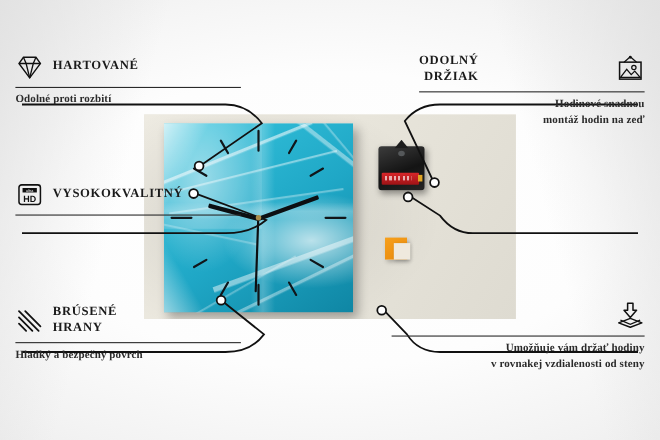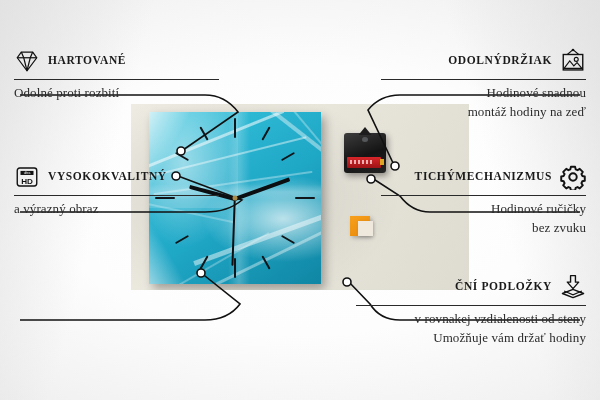--- a/index.html
+++ b/index.html
@@ -18,33 +18,33 @@
     content:"";position:absolute;left:0;top:0;right:0;bottom:0;
     background:
       linear-gradient(105deg, rgba(224,224,224,.85) 0%, rgba(255,255,255,0) 22%),
       linear-gradient(255deg, rgba(224,224,224,.85) 0%, rgba(255,255,255,0) 22%);
     pointer-events:none;
   }
 
   
   .feat{position:absolute;width:205px;}
   .feat .head{display:flex;align-items:center;gap:8px;}
-  .feat .titles{display:flex;flex-direction:row;}
+  .feat .titles{display:flex;flex-direction:column;}
   .feat .t{
     font-size:11.5px;font-weight:bold;letter-spacing:.6px;
     color:#1a1a1a;line-height:1.32;text-transform:uppercase;
   }
   .feat .rule{height:1px;background:#2a2a2a;margin:5px 0 4px 0;}
   .feat .sub{
-    font-size:13px;color:#2b2b2b;line-height:1.45;letter-spacing:.1px;
+    font-size:10px;color:#2b2b2b;line-height:1.45;letter-spacing:.1px;font-weight:bold;
   }
   .feat.left{left:14px;text-align:left;}
   .feat.left .head{justify-content:flex-start;}
   .feat.right{right:14px;text-align:right;}
-  .feat.right .head{justify-content:flex-end;}
+  .feat.right .head{justify-content:space-between;}
   .feat.right .titles{align-items:flex-end;}
 
   .ic{width:26px;height:26px;flex:0 0 26px;display:block;}
   .ic svg{width:100%;height:100%;display:block;}
 
   
   #f-glass{top:48px;}
   #f-print{top:164px;}
   #f-edges{top:276px;}
   #f-holder{top:48px;}
@@ -224,74 +224,75 @@
           <rect x="8" y="8.5" width="16" height="5" fill="#111"></rect>
           <text x="16" y="12.6" font-family="Liberation Sans, sans-serif" font-size="4.2" fill="#fff" text-anchor="middle">ultra</text>
           <text x="16" y="24" font-family="Liberation Sans, sans-serif" font-size="10" font-weight="bold" fill="#111" text-anchor="middle">HD</text>
         </svg>
       </span>
       <span class="titles">
         <span class="t">VYSOKOKVALITNÝ</span>
       </span>
     </div>
     <div class="rule"></div>
-    <div class="sub">a výrazný obraz</div>
-  </div>
-
+  </div>
+
+  <div class="feat left" id="f-edges">
+    <div class="head">
+      <span class="ic">
+        <svg viewBox="0 0 32 32">
+            <g stroke="#111" stroke-width="2" stroke-linecap="round">
+          <line x1="4" y1="6" x2="26" y2="28"></line>
+          <line x1="4" y1="13" x2="19" y2="28"></line>
+          <line x1="4" y1="20" x2="12" y2="28"></line>
+          <line x1="11" y1="6" x2="28" y2="23"></line>
+        </g>
+          </svg>
+      </span>
+      <span class="titles">
+        <span class="t">BRÚSENÉ</span>
+        <span class="t">HRANY</span>
+      </span>
+    </div>
+    <div class="rule"></div>
+    <div class="sub">Hladký a bezpečný povrch</div>
+  </div>
 
   <div class="feat right" id="f-holder">
     <div class="head">
       <span class="titles">
         <span class="t">ODOLNÝ</span>
         <span class="t">DRŽIAK</span>
       </span>
       <span class="ic">
         <svg viewBox="0 0 32 32">
           <path d="M16 2 L9 8 M16 2 L23 8" fill="none" stroke="#111" stroke-width="1.4"></path>
           <circle cx="16" cy="2.5" r="1.6" fill="#111"></circle>
           <rect x="4" y="8" width="24" height="19" fill="none" stroke="#111" stroke-width="1.7"></rect>
           <circle cx="20" cy="14" r="2.4" fill="none" stroke="#111" stroke-width="1.4"></circle>
           <path d="M5 25 L12 16 L17 22 L21 18 L27 25 Z" fill="none" stroke="#111" stroke-width="1.4"></path>
         </svg>
       </span>
     </div>
     <div class="rule"></div>
     <div class="sub">Hodinové snadnou</div>
-    <div class="sub">montáž hodiny na zeď</div>
-  </div>
-
-  <div class="feat right" id="f-mech">
-    <div class="head">
-      <span class="titles">
-        <span class="t">TICHÝ</span>
-        <span class="t">MECHANIZMUS</span>
-      </span>
-      <span class="ic">
-        <svg viewBox="0 0 32 32">
-          <path fill="none" stroke="#111" stroke-width="2.4" stroke-linejoin="round" d="M13.4 3.5 h5.2 l.7 3.1 2.3 1 2.7-1.6 3.7 3.7 -1.6 2.7 1 2.3 3.1 .7 v5.2 l-3.1 .7 -1 2.3 1.6 2.7 -3.7 3.7 -2.7-1.6 -2.3 1 -.7 3.1 h-5.2 l-.7-3.1 -2.3-1 -2.7 1.6 -3.7-3.7 1.6-2.7 -1-2.3 -3.1-.7 v-5.2 l3.1-.7 1-2.3 -1.6-2.7 3.7-3.7 2.7 1.6 2.3-1 Z"></path>
-          <circle cx="16" cy="16" r="4.6" fill="none" stroke="#111" stroke-width="2.4"></circle>
-        </svg>
-      </span>
-    </div>
-    <div class="rule"></div>
-    <div class="sub">Hodinové ručičky</div>
-    <div class="sub">bez zvuku</div>
-  </div>
+    <div class="sub">montáž hodin na zeď</div>
+  </div>
+
 
   <div class="feat right" id="f-pads" style="width:230px;">
     <div class="head">
       <span class="titles">
-        <span class="t">ČNÍ PODLOŽKY</span>
       </span>
       <span class="ic">
         <svg viewBox="0 0 32 32">
           <path d="M13 2 h6 v8 h4 l-7 8 -7-8 h4 Z" fill="none" stroke="#111" stroke-width="1.7" stroke-linejoin="round"></path>
           <path d="M16 19 L29 24 L16 29 L3 24 Z" fill="none" stroke="#111" stroke-width="1.7" stroke-linejoin="round"></path>
           <path d="M5 21 L16 25.6 L27 21" fill="none" stroke="#111" stroke-width="1.4"></path>
         </svg>
       </span>
     </div>
     <div class="rule"></div>
+    <div class="sub">Umožňuje vám držať hodiny</div>
     <div class="sub">v rovnakej vzdialenosti od steny</div>
-    <div class="sub">Umožňuje vám držať hodiny</div>
   </div>
 
 </div>
 
 </body></html>

